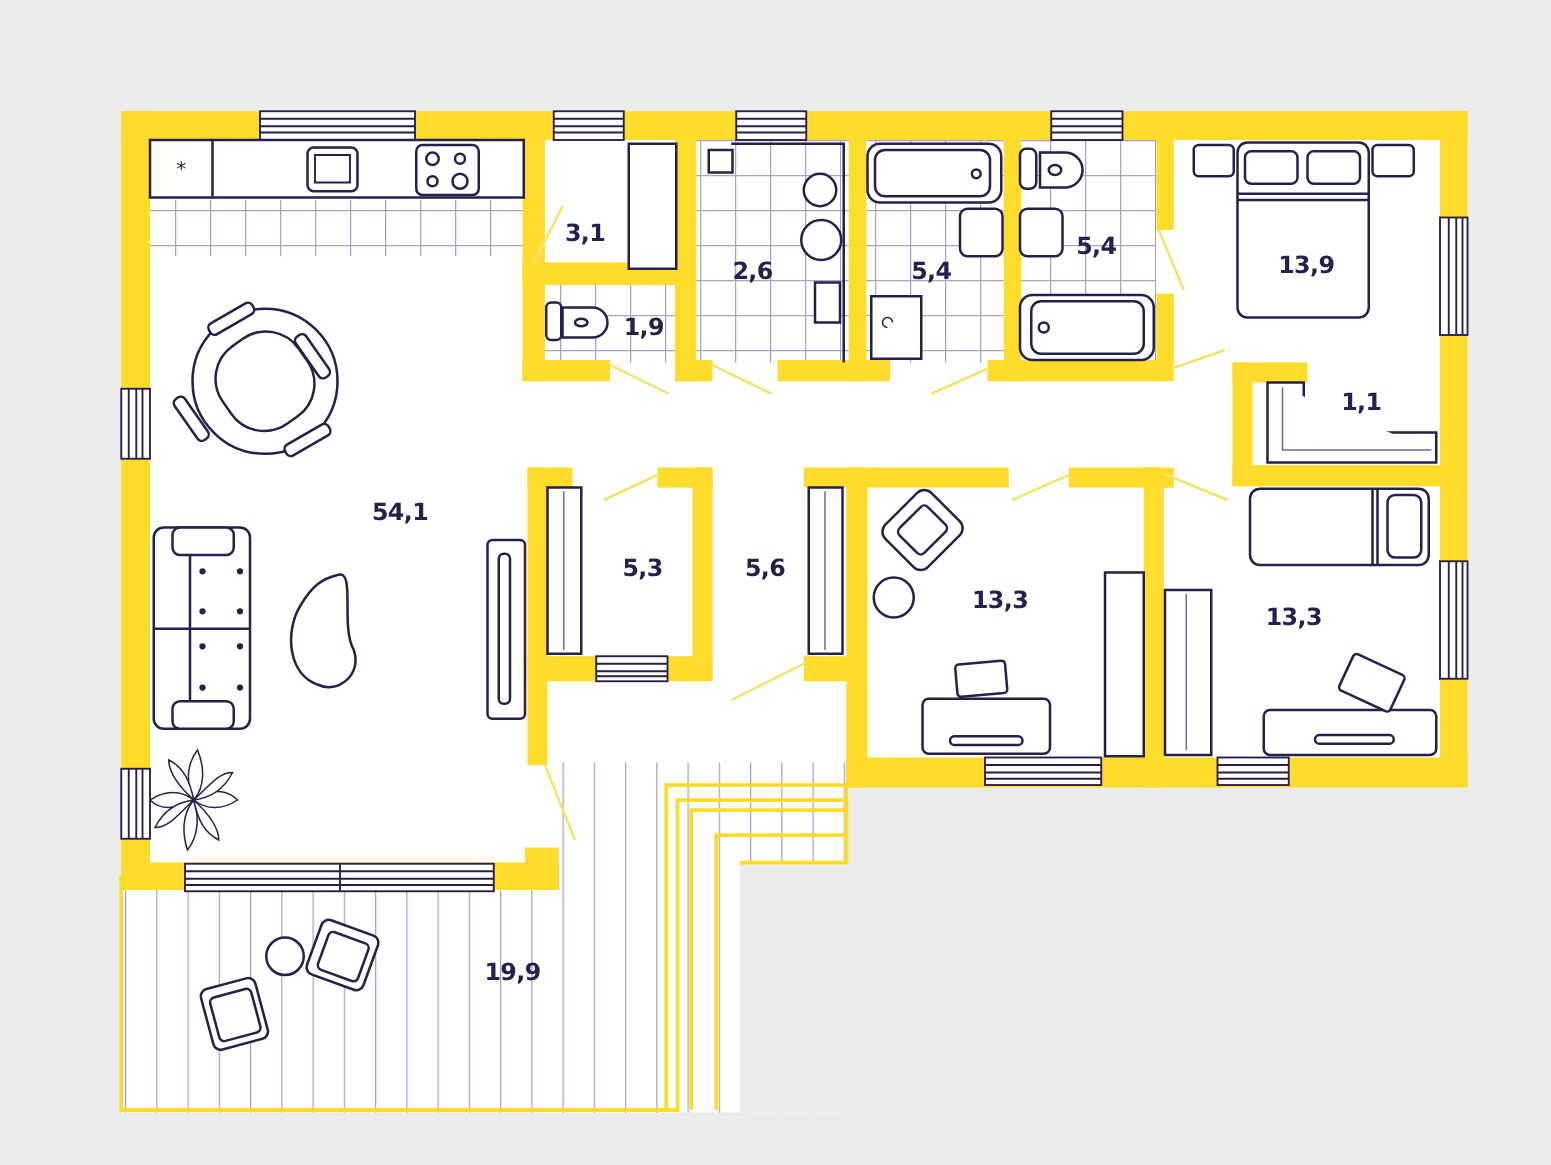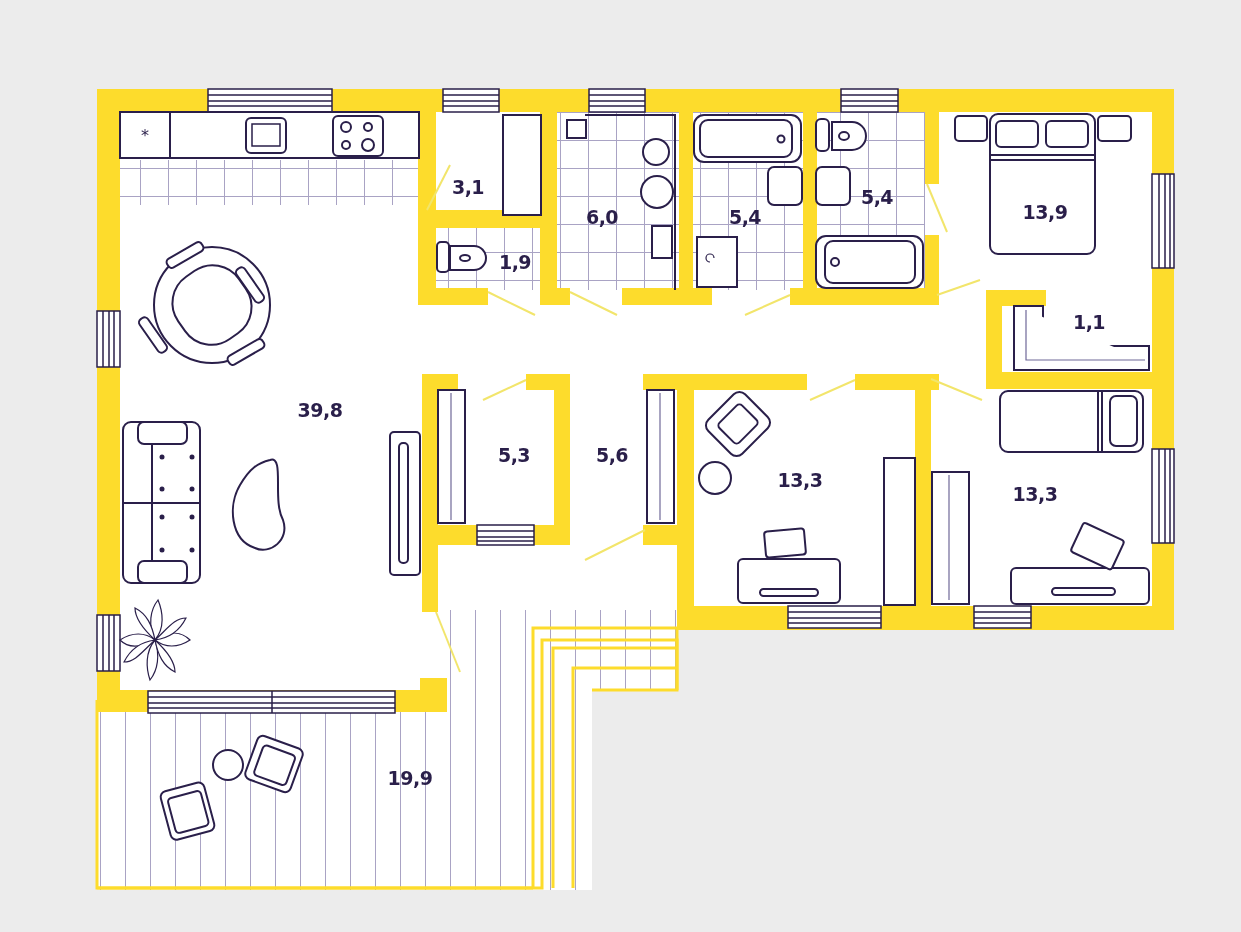--- a/index.html
+++ b/index.html
@@ -276,24 +276,24 @@
 
     <circle cx="228" cy="765" r="15"></circle>
     <rect x="250" y="741" width="48" height="46" rx="6" transform="rotate(20 274 764)"></rect>
     <rect x="258" y="749" width="34" height="32" rx="4" transform="rotate(20 274 764)"></rect>
     <rect x="165" y="786" width="45" height="50" rx="6" transform="rotate(-15 188 811)"></rect>
     <rect x="171" y="794" width="34" height="36" rx="4" transform="rotate(-15 188 811)"></rect>
   </g>
 </svg>
 
 <div>
-  <div class="lbl" style="left:320px;top:410px;">39,8</div>
+  <div class="lbl" style="left:320px;top:410px;">54,1</div>
   <div class="lbl" style="left:468px;top:163px;margin-top:24px;">3,1</div>
   <div class="lbl" style="left:515px;top:262px;">1,9</div>
-  <div class="lbl" style="left:602px;top:217px;">6,0</div>
+  <div class="lbl" style="left:602px;top:217px;">2,6</div>
   <div class="lbl" style="left:745px;top:217px;">5,4</div>
   <div class="lbl" style="left:877px;top:197px;">5,4</div>
   <div class="lbl" style="left:1045px;top:212px;">13,9</div>
   <div class="lbl" style="left:1089px;top:322px;">1,1</div>
   <div class="lbl" style="left:514px;top:455px;">5,3</div>
   <div class="lbl" style="left:612px;top:455px;">5,6</div>
   <div class="lbl" style="left:800px;top:480px;">13,3</div>
   <div class="lbl" style="left:1035px;top:494px;">13,3</div>
   <div class="lbl" style="left:410px;top:778px;">19,9</div>
 </div>

